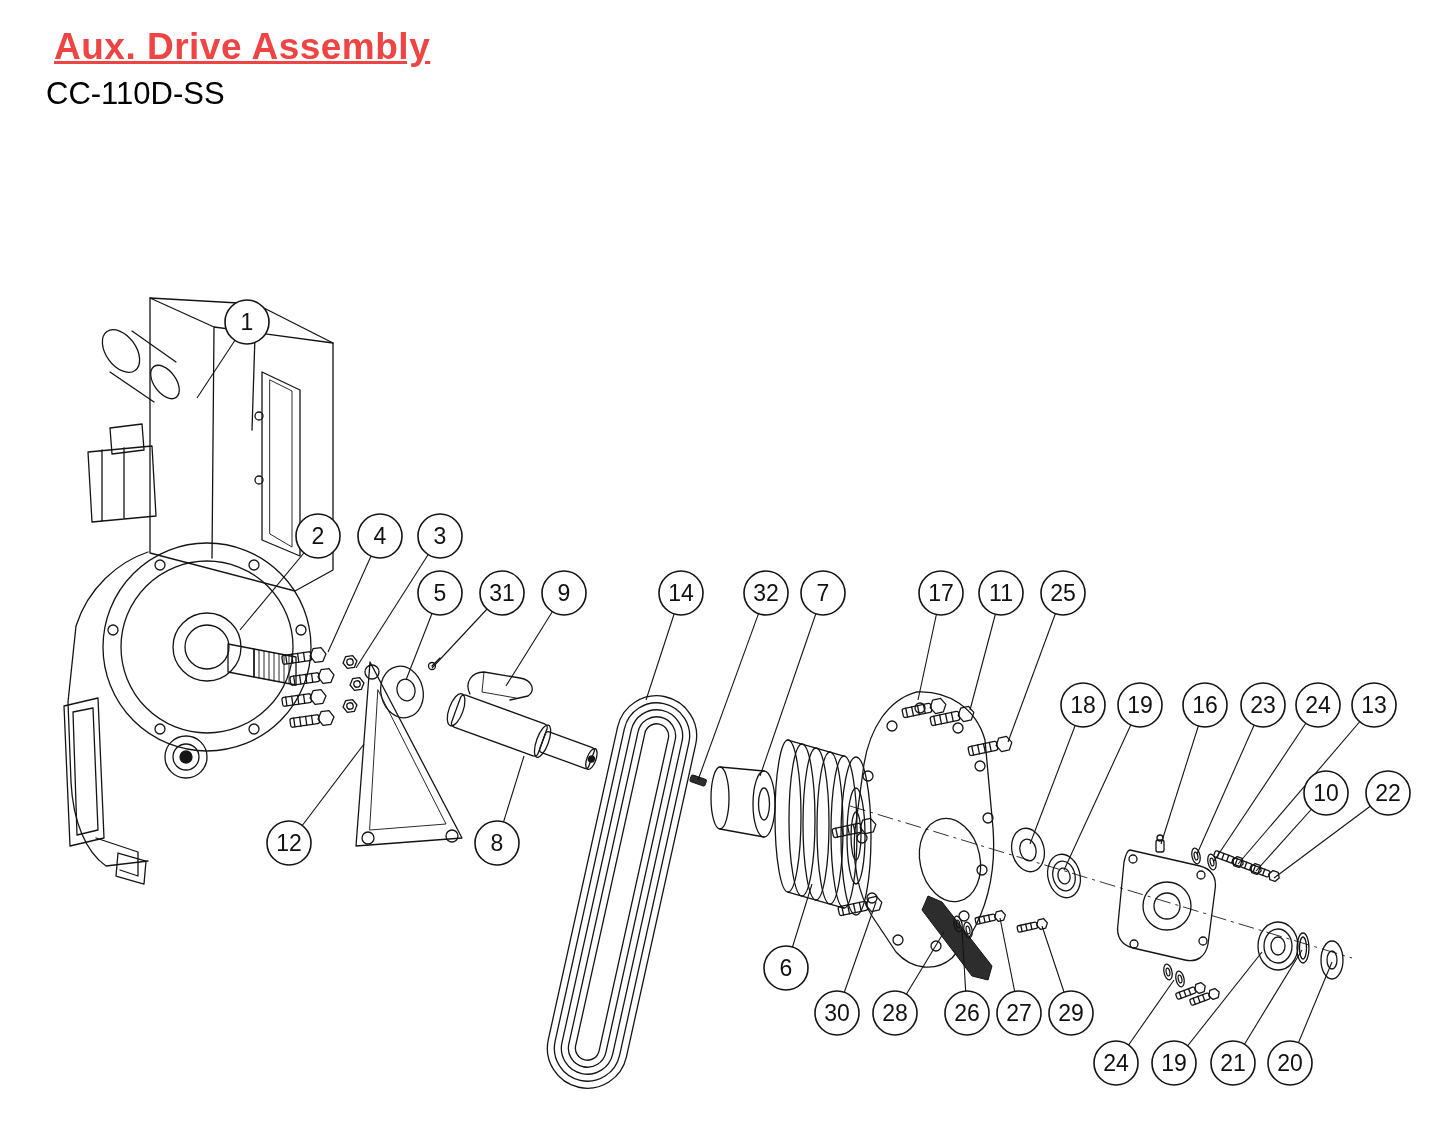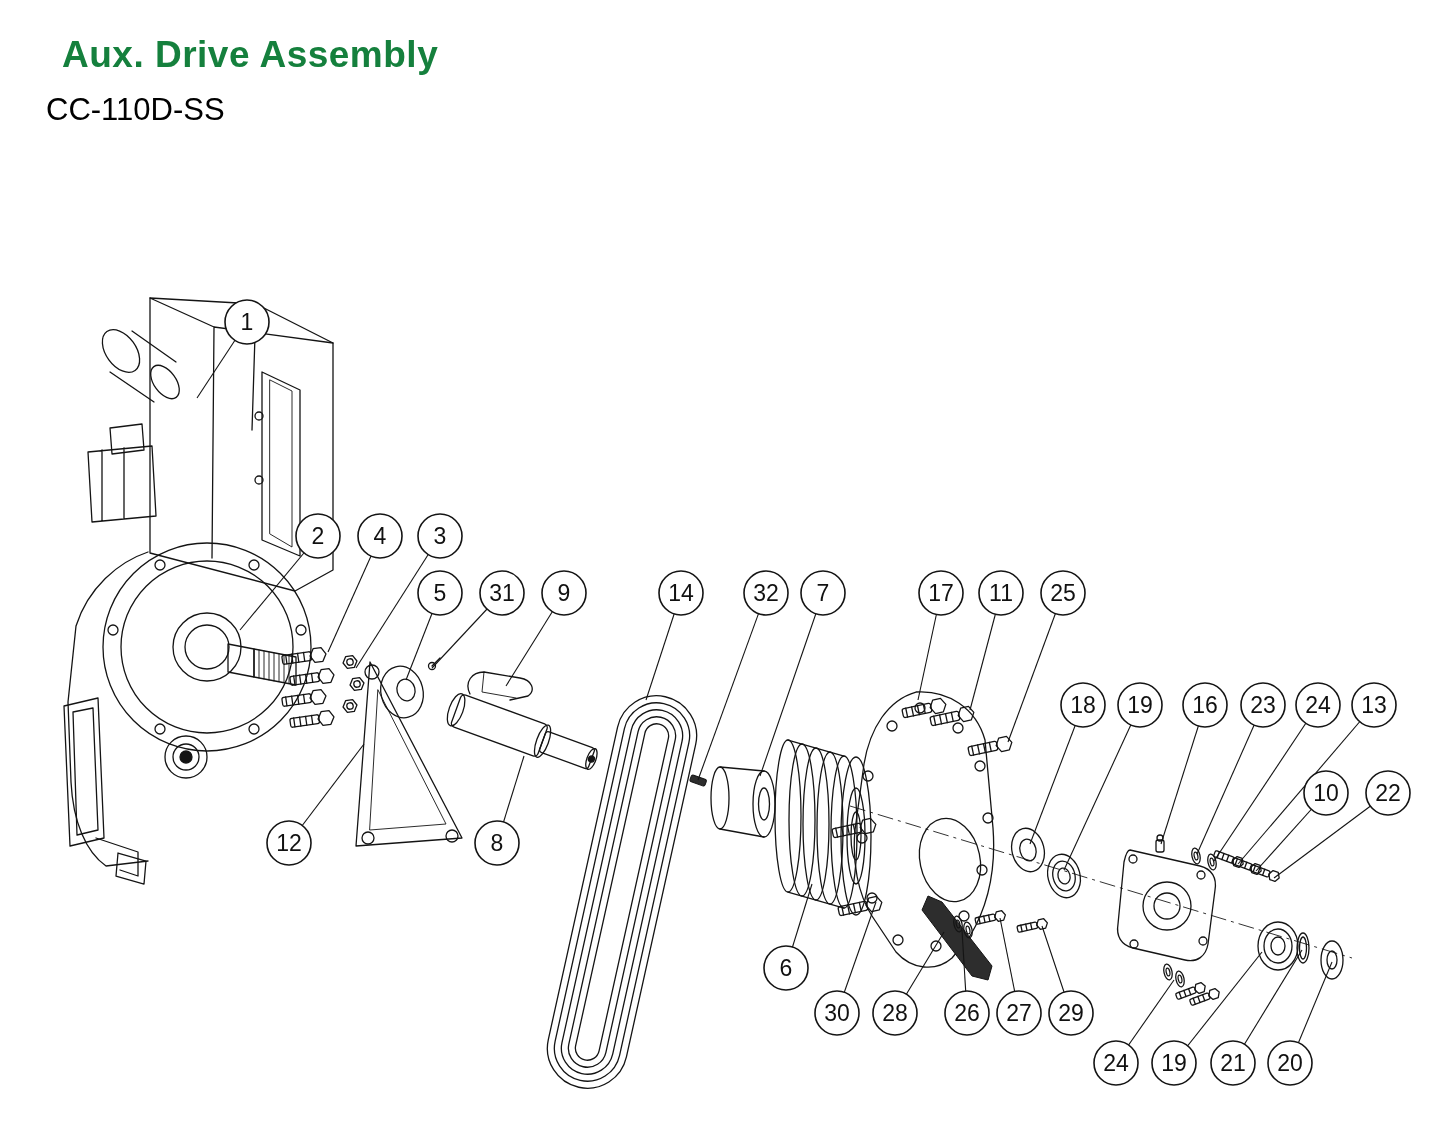--- a/index.html
+++ b/index.html
@@ -1,20 +1,20 @@
 <!DOCTYPE html>
 <html><head>
 <meta charset="utf-8">
 <style>
   html,body{margin:0;padding:0;background:#ffffff;}
   .page{position:relative;width:1445px;height:1138px;background:#fff;overflow:hidden;
         font-family:"Liberation Sans",sans-serif;}
   .title-block{position:absolute;left:46px;top:18px;z-index:5;}
-  .title-block h1{margin:16px;font-size:37px;font-weight:bold;
-                  color:#15803d;letter-spacing:0.5px;}
+  .title-block h1{margin:8px;font-size:37px;font-weight:bold;text-decoration:underline;
+                  color:#ef4444;letter-spacing:0.5px;}
   .title-block .model{font-size:31px;color:#000;margin-top:0;}
   svg.diagram{position:absolute;left:0;top:0;}
   .ln{fill:none;stroke:#141414;stroke-width:1.3;stroke-linejoin:round;stroke-linecap:round;}
   .ln-thin{fill:none;stroke:#141414;stroke-width:0.9;stroke-linejoin:round;stroke-linecap:round;}
   .fill-dark{fill:#2d2d2d;stroke:#141414;stroke-width:1;}
   .centerline{fill:none;stroke:#333;stroke-width:1;stroke-dasharray:16 5 3 5;}
   .leader{stroke:#141414;stroke-width:1.1;fill:none;}
   .balloon{fill:#ffffff;stroke:#141414;stroke-width:1.6;}
   .balloon-num{font-family:"Liberation Sans",sans-serif;font-size:23px;fill:#111;
                text-anchor:middle;}

